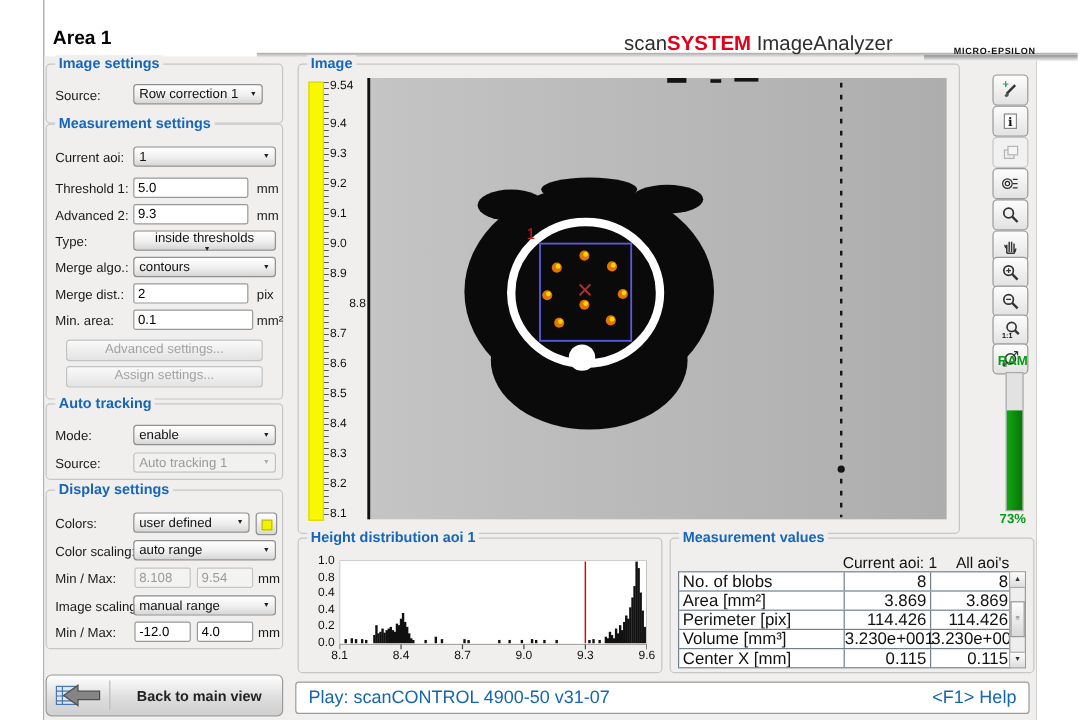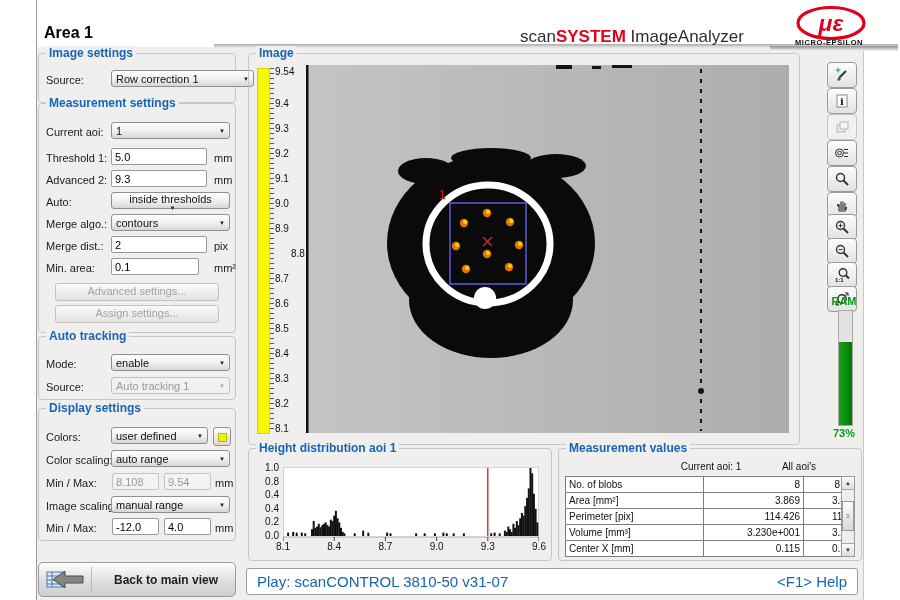--- a/index.html
+++ b/index.html
@@ -41,23 +41,23 @@
   .tbtn.dis{border-color:#c5c5c5;background:#f1f1f1;}
   
   .ram-label{position:absolute;left:824px;top:295px;width:40px;text-align:center;font-size:11px;font-weight:bold;color:#089a18;}
   .ram-gauge{position:absolute;left:838px;top:310px;width:13px;height:114px;border:1px solid #a8a8a8;background:#e2e2e2;}
   .ram-fill{position:absolute;left:0;bottom:0;width:100%;background:linear-gradient(90deg,#11a611,#077507);}
   .ram-pct{position:absolute;left:822px;top:427px;width:44px;text-align:center;font-size:11px;font-weight:bold;color:#089a18;}
   
   .hist-ylab{position:absolute;width:22px;text-align:right;font-size:10px;color:#111;}
   .hist-xlab{position:absolute;width:28px;text-align:center;font-size:10px;color:#111;}
   
-  .mv-h{position:absolute;font-size:10px;color:#111;text-align:center;}
+  .mv-h{position:absolute;font-size:13px;color:#111;text-align:right;}
   #mv-rows{position:absolute;left:565px;top:476px;width:276px;border:1px solid #708090;border-bottom:none;background:#fff;}
-  .mv-row{display:flex;border-bottom:1px solid #708090;height:15px;font-size:10px;line-height:15px;gap:28px;}
+  .mv-row{display:flex;border-bottom:1px solid #708090;height:15px;font-size:14px;line-height:15px;}
   .mv-c0{width:138px;padding-left:3px;border-right:1px solid #708090;box-sizing:border-box;overflow:hidden;}
   .mv-c1{width:72px;text-align:right;padding-right:3px;border-right:1px solid #708090;box-sizing:border-box;}
   .mv-c2{flex:1;text-align:right;padding-right:2px;overflow:hidden;}
   .sbar{position:absolute;left:841px;top:476px;width:14px;height:81px;border:1px solid #9a9a9a;background:#eee;box-sizing:border-box;}
   .sbar .sb-up,.sbar .sb-dn{position:absolute;left:0;width:100%;height:12px;font-size:6px;text-align:center;line-height:12px;color:#333;background:linear-gradient(#fcfcfc,#ddd);}
   .sbar .sb-up{top:0;border-bottom:1px solid #aaa;}
   .sbar .sb-dn{bottom:0;border-top:1px solid #aaa;}
   .sbar .sb-th{position:absolute;left:0;top:24px;width:100%;height:30px;background:linear-gradient(#fdfdfd,#d8d8d8);border:1px solid #999;box-sizing:border-box;font-size:6px;text-align:center;line-height:28px;color:#666;}
   
   .statusbar{position:absolute;left:246px;top:568px;width:612px;height:27px;background:#fff;border:1px solid #9b9b9b;border-radius:3px;box-sizing:border-box;}
@@ -68,66 +68,60 @@
 <body>
 
 <div id="app">
   <div class="vline" style="left:36px;top:0;height:600px;"></div>
   <div class="vline" style="left:863px;top:47px;height:553px;background:#c8c8c8;"></div>
   <div id="content-bg"></div>
   <div class="hdr-rule"></div>
 
   <div class="area-title">Area 1</div>
   <div class="brand"><span>scan</span><span class="red">SYSTEM</span><span> ImageAnalyzer</span></div>
-  <div class="logo">
-    <svg width="76" height="38" viewBox="0 0 76 38">
-      <ellipse cx="38" cy="20" rx="33" ry="15.5" fill="none" stroke="#e2001a" stroke-width="3.2"></ellipse>
-      <text x="38" y="28" text-anchor="middle" font-size="23" font-style="italic" font-weight="bold" fill="#e2001a">με</text>
-    </svg>
-  </div>
   <div class="logo-text">MICRO-EPSILON</div>
   <div class="logo-rule"></div>
 
   <div class="gbox" style="left:38px;top:53px;width:196px;height:48px;">
     <span class="gtitle">Image settings</span>
     <span class="lbl" style="left:7px;top:20px;">Source:</span>
-    <div class="combo" style="left:72px;top:16px;width:143px;">
+    <div class="combo" style="left:72px;top:16px;width:108px;">
         <span>Row correction 1</span>
         <span class="arr">▼</span>
       </div>
   </div>
 
   <div class="gbox" style="left:38px;top:103px;width:196px;height:228px;">
     <span class="gtitle">Measurement settings</span>
     <span class="lbl" style="left:7px;top:22px;">Current aoi:</span>
     <div class="combo" style="left:72px;top:18px;width:119px;">
         <span>1</span>
         <span class="arr">▼</span>
       </div>
     <span class="lbl" style="left:7px;top:48px;">Threshold 1:</span>
     <input class="tin" style="left: 72px; top: 44px; width: 96px;" value="5.0">
     <span class="unit" style="left:175px;top:48px;">mm</span>
     <span class="lbl" style="left:7px;top:70px;">Advanced 2:</span>
     <input class="tin" style="left: 72px; top: 66px; width: 96px;" value="9.3">
     <span class="unit" style="left:175px;top:70px;">mm</span>
-    <span class="lbl" style="left:7px;top:92px;">Auto:</span>
+    <span class="lbl" style="left:7px;top:92px;">Type:</span>
     <div class="combo" style="left:72px;top:88px;width:119px;flex-direction:column;">
         <span>inside thresholds</span>
         <span class="arr">▼</span>
       </div>
     <span class="lbl" style="left:7px;top:114px;">Merge algo.:</span>
     <div class="combo" style="left:72px;top:110px;width:119px;">
         <span>contours</span>
         <span class="arr">▼</span>
       </div>
     <span class="lbl" style="left:7px;top:136px;">Merge dist.:</span>
     <input class="tin" style="left: 72px; top: 132px; width: 96px;" value="2">
     <span class="unit" style="left:175px;top:136px;">pix</span>
     <span class="lbl" style="left:7px;top:158px;">Min. area:</span>
-    <input class="tin" style="left: 72px; top: 154px; width: 88px;" value="0.1">
+    <input class="tin" style="left: 72px; top: 154px; width: 100px;" value="0.1">
     <span class="unit" style="left:175px;top:158px;">mm²</span>
     <div class="gbtn" style="left:16px;top:201px;width:162px;">Assign settings...</div>
     <div class="gbtn" style="left:16px;top:179px;width:162px;">Advanced settings...</div>
   </div>
 
   <div class="gbox" style="left:38px;top:336px;width:196px;height:62px;">
     <span class="gtitle">Auto tracking</span>
     <span class="lbl" style="left:7px;top:21px;">Mode:</span>
     <div class="combo" style="left:72px;top:17px;width:119px;">
         <span>enable</span>
@@ -463,16 +457,16 @@
         <div class="mv-c2">0.115</div>
       </div>
     </div>
   <div class="sbar">
     <div class="sb-up">▲</div>
     <div class="sb-th">≡</div>
     <div class="sb-dn">▼</div>
   </div>
 
   <div class="statusbar">
-    <span class="play">Play: scanCONTROL 3810-50 v31-07</span>
+    <span class="play">Play: scanCONTROL 4900-50 v31-07</span>
     <span class="help">&lt;F1&gt; Help</span>
   </div>
 </div>
 
 </body></html>

